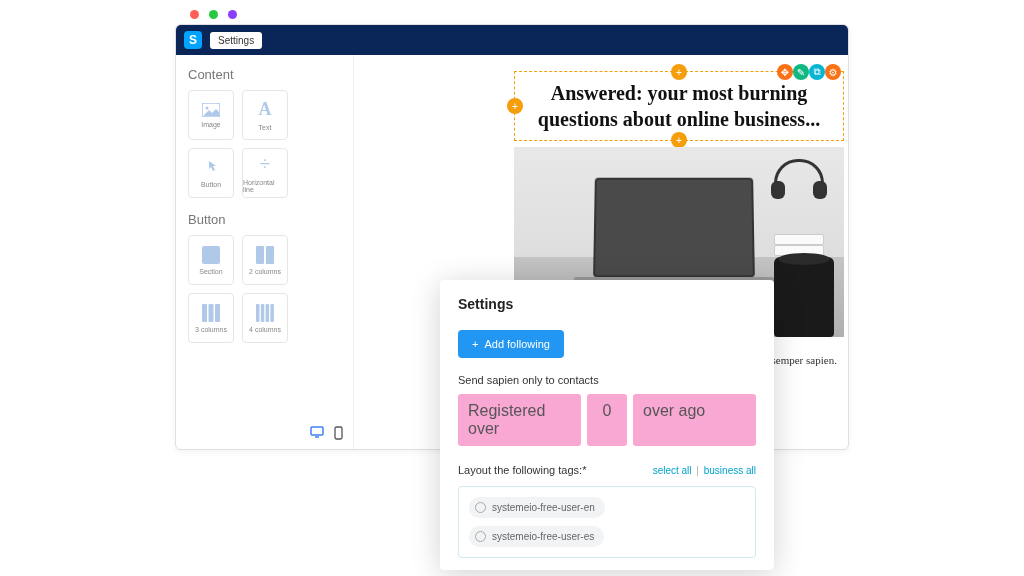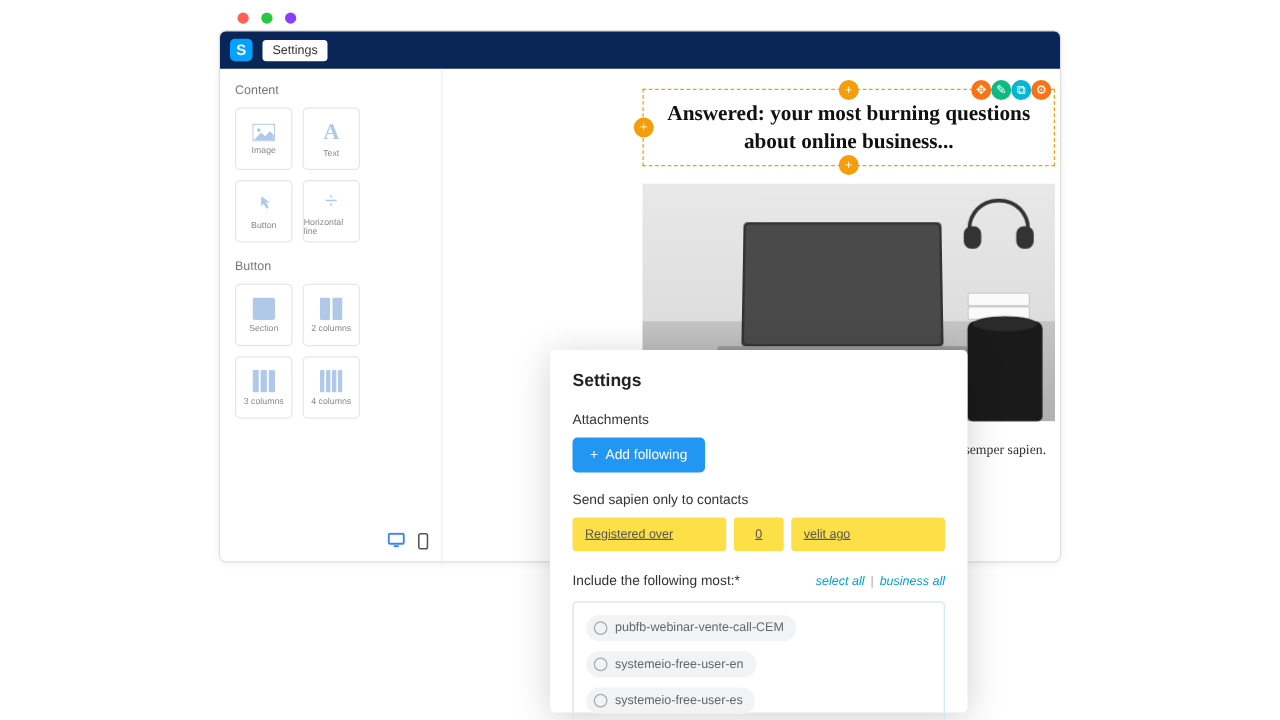--- a/index.html
+++ b/index.html
@@ -11,33 +11,33 @@
   .dot.g { background: #28c840; }
   .dot.b { background: #8a3ffc; }
 
   .app { position: absolute; top: 24px; left: 175px; right: 175px; height: 426px; background: #fff; border-radius: 6px; border: 1px solid #e0e0e0; box-shadow: 0 2px 6px rgba(0,0,0,0.05); overflow: hidden; }
 
   .topbar { height: 30px; background: #0a2558; display: flex; align-items: center; padding: 0 8px; gap: 8px; }
   .logo { width: 18px; height: 18px; background: #00a3ff; border-radius: 4px; color: #fff; font-weight: 700; font-size: 12px; display: flex; align-items: center; justify-content: center; }
   .topbar-btn { background: #fff; color: #333; font-size: 10px; padding: 3px 8px; border-radius: 3px; }
 
   .sidebar { position: absolute; top: 30px; left: 0; width: 178px; bottom: 0; border-right: 1px solid #eee; padding: 12px 12px; }
-  .section-label { font-size: 10px; color: #777; margin-bottom: 8px; }
+  .section-label { font-size: 13px; color: #777; margin-bottom: 8px; }
   .tile-row { display: flex; gap: 8px; flex-wrap: wrap; margin-bottom: 14px; }
   .tile { width: 46px; height: 50px; border: 1px solid #e6e6e6; border-radius: 4px; display: flex; flex-direction: column; align-items: center; justify-content: center; gap: 4px; cursor: pointer; }
   .tile .tile-label { font-size: 7px; color: #888; }
   .tile svg, .tile .glyph { color: #b0c9e8; fill: #b0c9e8; }
   .glyph { font-size: 18px; color: #b0c9e8; }
 
   .sidebar-footer { position: absolute; bottom: 6px; right: 10px; display: flex; gap: 10px; color: #3b82f6; font-size: 12px; }
 
   .canvas { position: absolute; top: 30px; left: 178px; right: 0; bottom: 0; overflow: hidden; }
 
   .headline-box { position: absolute; top: 16px; left: 160px; right: 4px; border: 1px dashed #f59e0b; padding: 8px 14px; text-align: center; }
-  .headline-box .hl { font-family: Georgia, 'Times New Roman', serif; font-weight: 700; color: #111; font-size: 17px; line-height: 1.3; }
+  .headline-box .hl { font-family: Georgia, 'Times New Roman', serif; font-weight: 700; color: #111; font-size: 20px; line-height: 1.3; }
   .handle { position: absolute; width: 16px; height: 16px; border-radius: 50%; display: flex; align-items: center; justify-content: center; font-size: 10px; color: #fff; }
   .hadd { background: #f59e0b; }
   .hg { background: #10b981; }
   .hb { background: #06b6d4; }
   .hp { background: #f97316; }
 
   .hero-img { position: absolute; top: 92px; left: 160px; right: 4px; height: 190px; background: linear-gradient(180deg, #e8e8e8 0%, #d6d6d6 100%); overflow: hidden; }
   .laptop { position: absolute; right: 70px; top: 30px; width: 200px; height: 120px; }
   .laptop-screen { position: absolute; width: 160px; height: 100px; background: #4a4a4a; border-radius: 4px; left: 20px; top: 0; transform: perspective(400px) rotateX(5deg); border: 2px solid #333; }
   .laptop-base { position: absolute; width: 200px; height: 10px; background: #999; bottom: 10px; border-radius: 2px; }
@@ -54,25 +54,25 @@
   .phone { position: absolute; left: 100px; top: 115px; width: 26px; height: 46px; background: #fff; border: 1px solid #ccc; border-radius: 5px; }
 
   .body-text { position: absolute; top: 296px; left: 310px; right: 6px; font-size: 11px; color: #333; line-height: 1.7; font-family: Georgia, serif; }
 
   
   .modal { position: absolute; top: 280px; left: 440px; width: 334px; height: 290px; background: #fff; box-shadow: 0 4px 30px rgba(0,0,0,0.18); border-radius: 4px; padding: 16px 18px; z-index: 50; }
   .modal h2 { font-size: 14px; font-weight: 600; color: #222; margin-bottom: 18px; }
   .modal .sub { font-size: 11px; color: #333; margin-bottom: 8px; }
   .add-btn { background: #2196f3; color: #fff; font-size: 11px; padding: 8px 14px; border-radius: 4px; display: inline-flex; align-items: center; gap: 6px; cursor: pointer; margin-bottom: 16px; border:none; }
   .filter-row { display: flex; gap: 6px; margin-bottom: 18px; }
-  .filter-row .pill { background: #fde047; font-size: 10px; color: #555; padding: 8px 10px; border-radius: 3px; flex: 1; text-decoration: underline; }
+  .filter-row .pill { background: #f9a8d4; font-size: 16px; color: #555; padding: 8px 10px; border-radius: 3px; flex: 1; }
   .filter-row .num { flex: 0 0 40px; text-align: center; }
   .tags-header { display: flex; justify-content: space-between; align-items: center; margin-bottom: 10px; }
   .tags-header .links { font-size: 10px; }
-  .tags-header .links a { color: #00a3cc; cursor: pointer; font-style: italic; }
+  .tags-header .links a { color: #00a3cc; cursor: pointer; }
   .tags-header .sep { color: #aaa; margin: 0 2px; }
   .tags-box { border: 1px solid #d0e8ef; border-radius: 4px; padding: 10px; display: flex; flex-wrap: wrap; gap: 8px; }
   .tag { background: #f1f3f5; border-radius: 14px; padding: 5px 10px 5px 6px; display: inline-flex; align-items: center; gap: 6px; font-size: 10px; color: #666; }
   .tag-circle { width: 11px; height: 11px; border: 1.5px solid #aaa; border-radius: 50%; }
 </style>
 </head>
 <body>
 
 <div class="browser-dots">
   <div class="dot r"></div>
@@ -192,49 +192,44 @@
         </div>
     </div>
 
     <div class="body-text">sed velit vitae t nec orci semper sapien. egestas. Etiam</div>
   </div>
 </div>
 
 <div class="modal">
   <h2>Settings</h2>
 
-  <div class="sub">Attachments</div>
   <button class="add-btn">
     <span>+</span>
     <span>Add following</span>
   </button>
 
   <div class="sub">Send sapien only to contacts</div>
   <div class="filter-row">
     <div class="pill">Registered over</div>
     <div class="pill num">0</div>
-    <div class="pill">velit ago</div>
+    <div class="pill">over ago</div>
   </div>
 
   <div class="tags-header">
-    <div class="sub" style="margin:0">Include the following most:*</div>
+    <div class="sub" style="margin:0">Layout the following tags:*</div>
     <div class="links">
       <a>select all</a>
       <span class="sep">|</span>
       <a>business all</a>
     </div>
   </div>
 
   <div class="tags-box">
     <span class="tag">
         <span class="tag-circle"></span>
-        <span>pubfb-webinar-vente-call-CEM</span>
-      </span>
-    <span class="tag">
-        <span class="tag-circle"></span>
         <span>systemeio-free-user-en</span>
       </span>
     <span class="tag">
         <span class="tag-circle"></span>
         <span>systemeio-free-user-es</span>
       </span>
 
   </div>
 </div>
 

